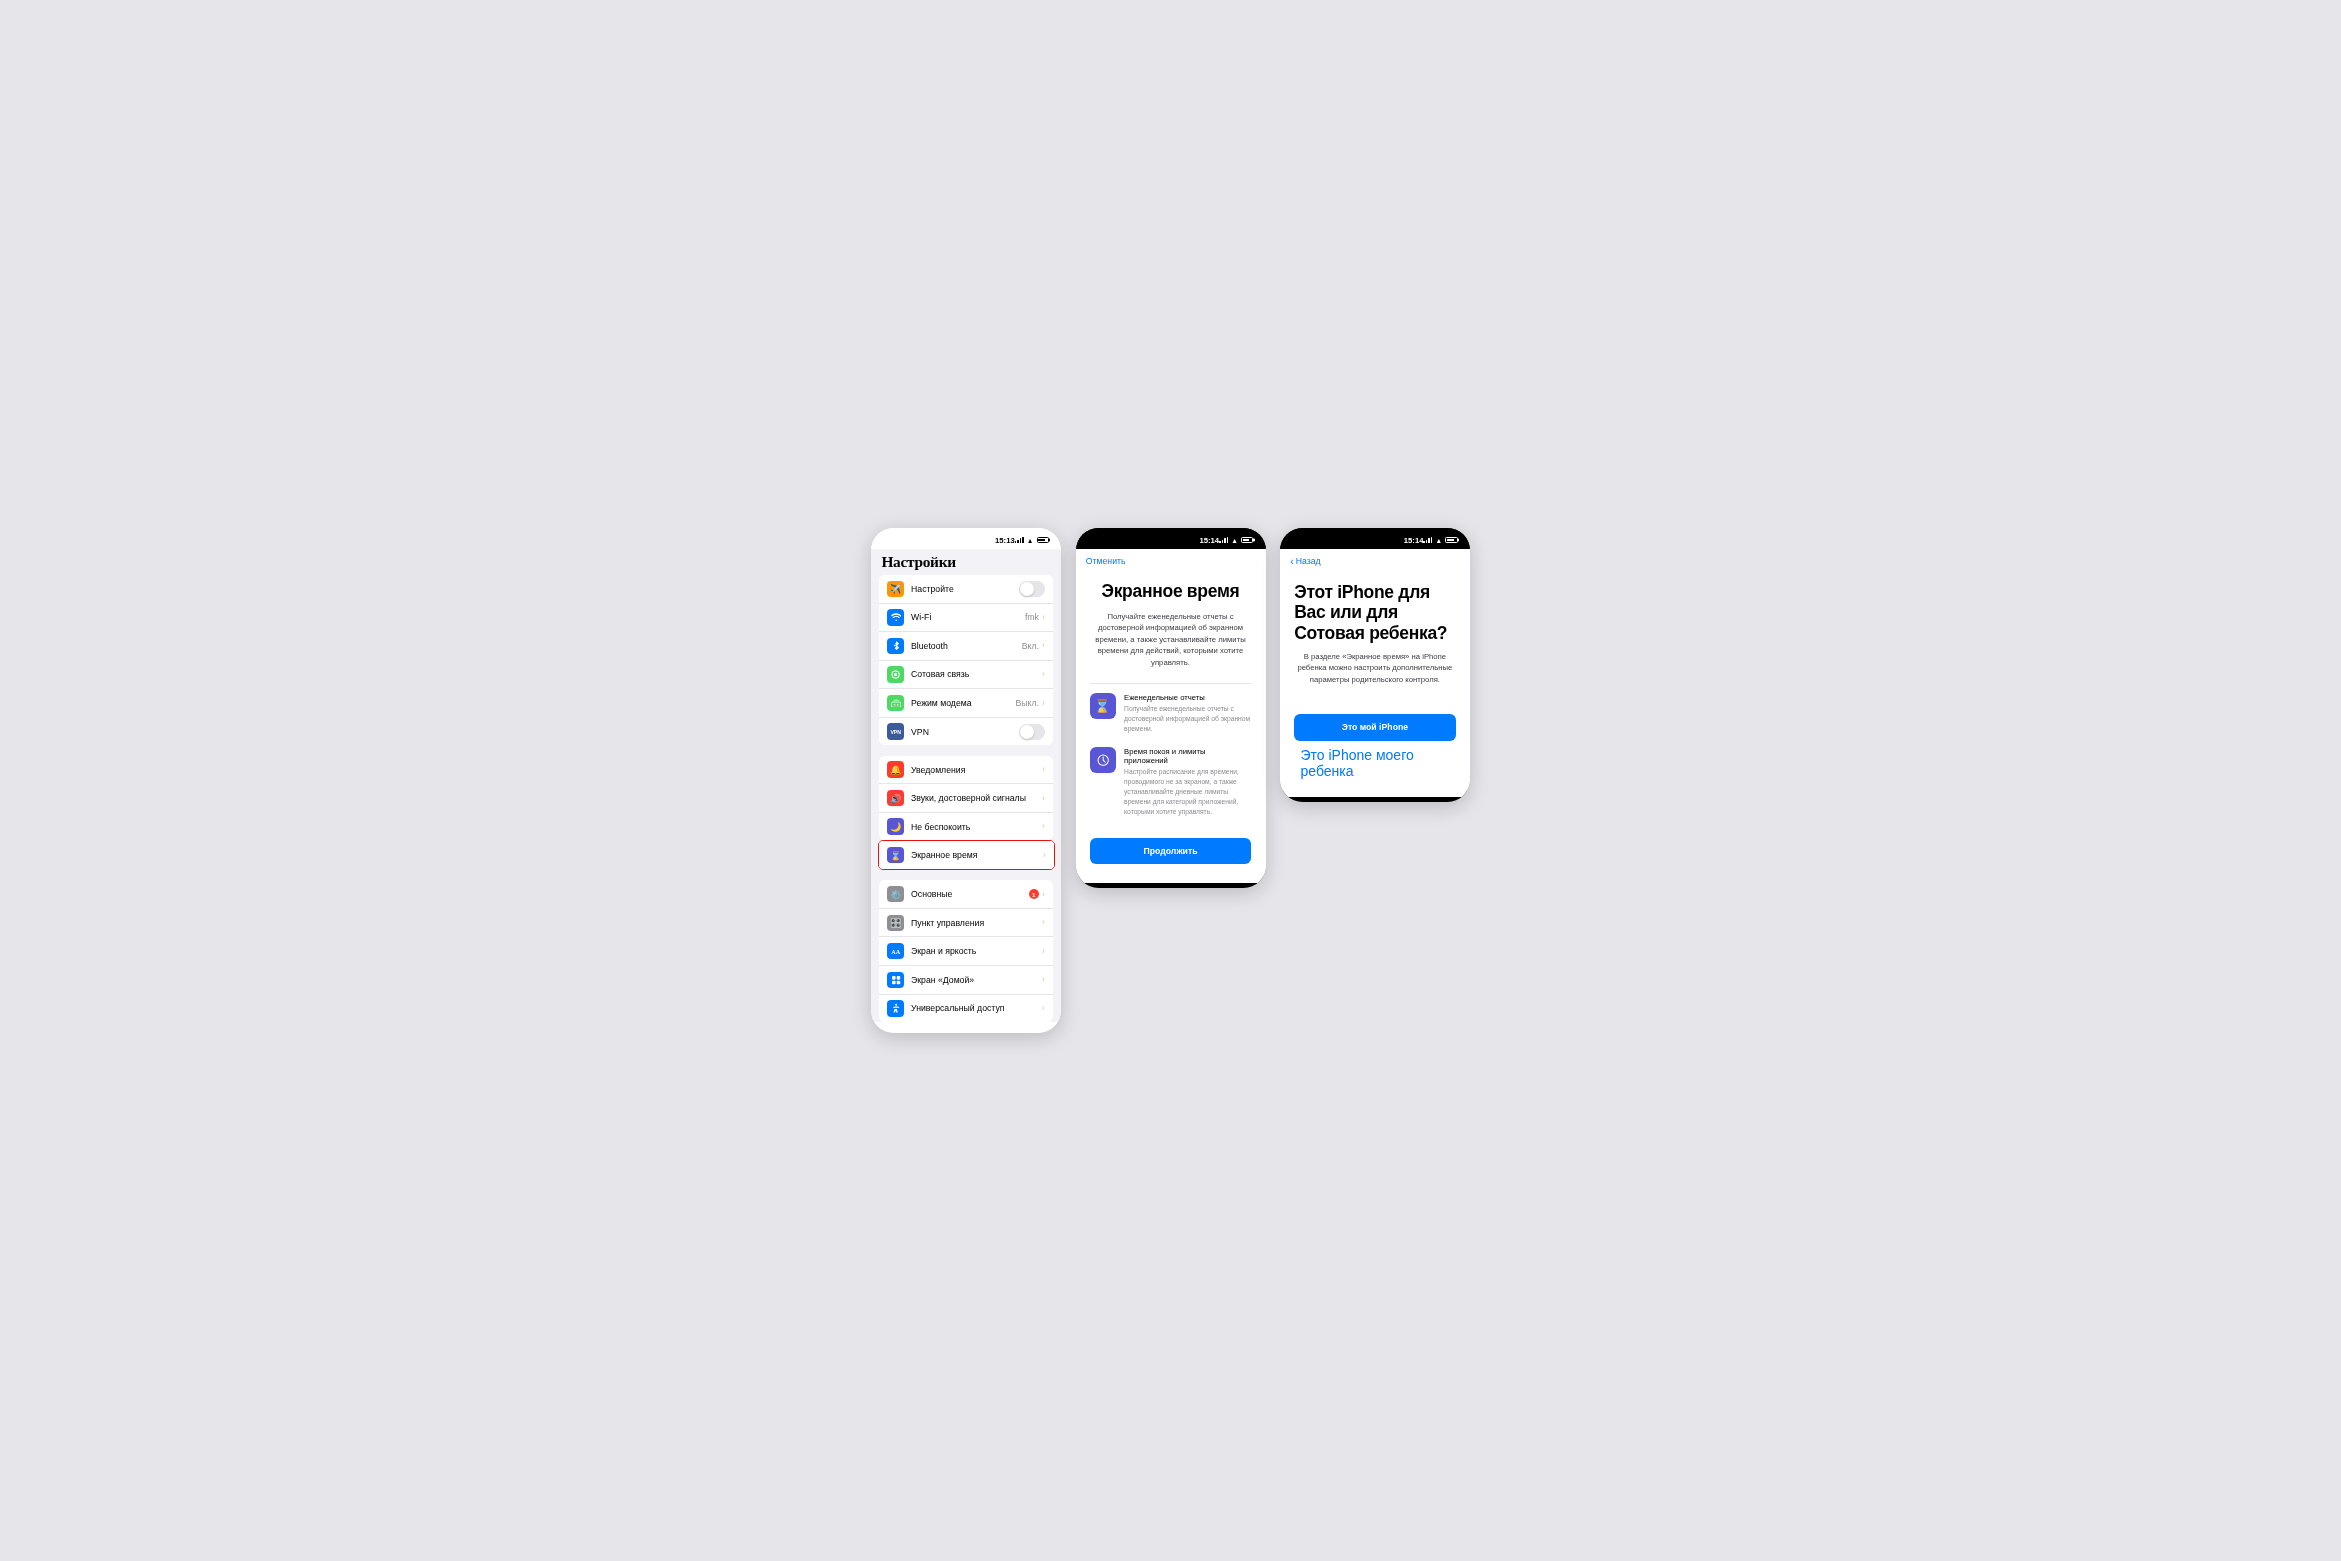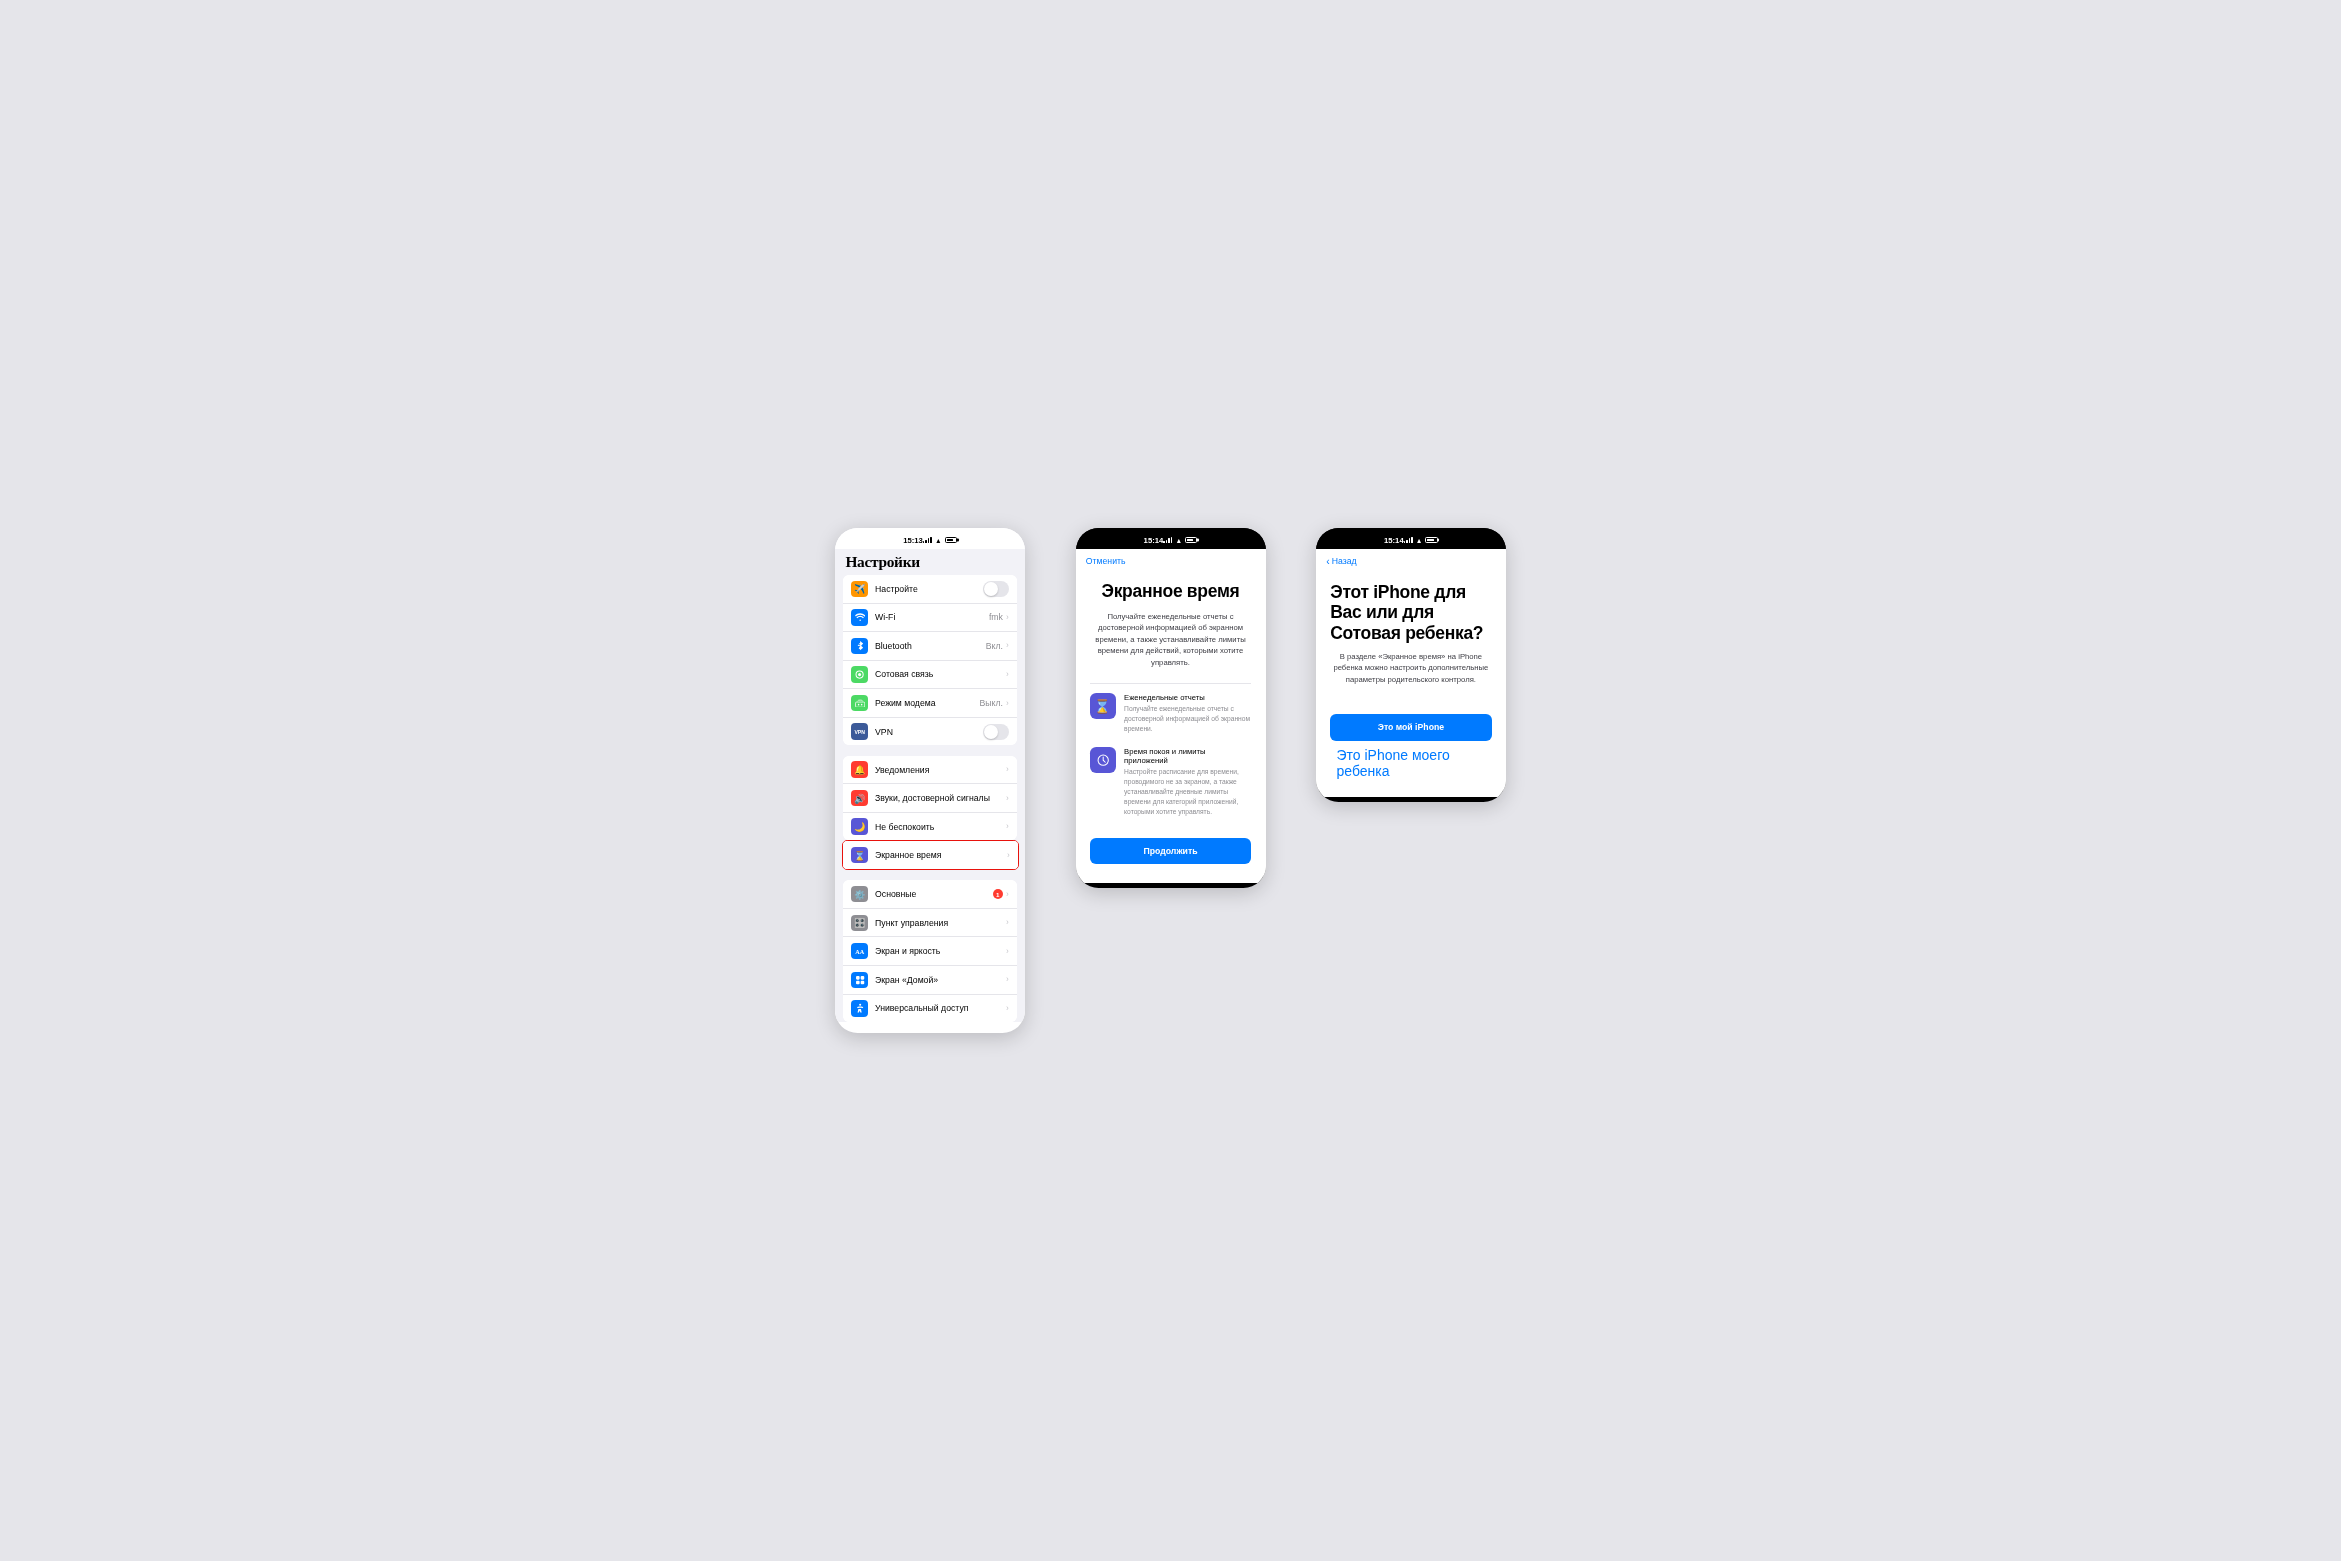--- a/index.html
+++ b/index.html
@@ -25,27 +25,26 @@
       overflow: hidden;
       box-shadow: 0 4.1px 20.5px rgba(0,0,0,0.18);
       position: relative;
     }
     .phone-frame.light {
       width: 190px;
     }
     .phone-frame.dark {
       width: 190px;
       background: #000;
-      margin-left: 36px;
     }
 
     
     .status-bar {
       display: flex;
-      justify-content: center;
+      justify-content: flex-end;
       align-items: center;
       padding: 7.2px 12.3px 4.1px;
       font-size: 7.7px;
       font-weight: 600;
     }
     .status-bar.light-bar {
       background: #fff;
       color: #000;
     }
     .status-bar.dark-bar {

